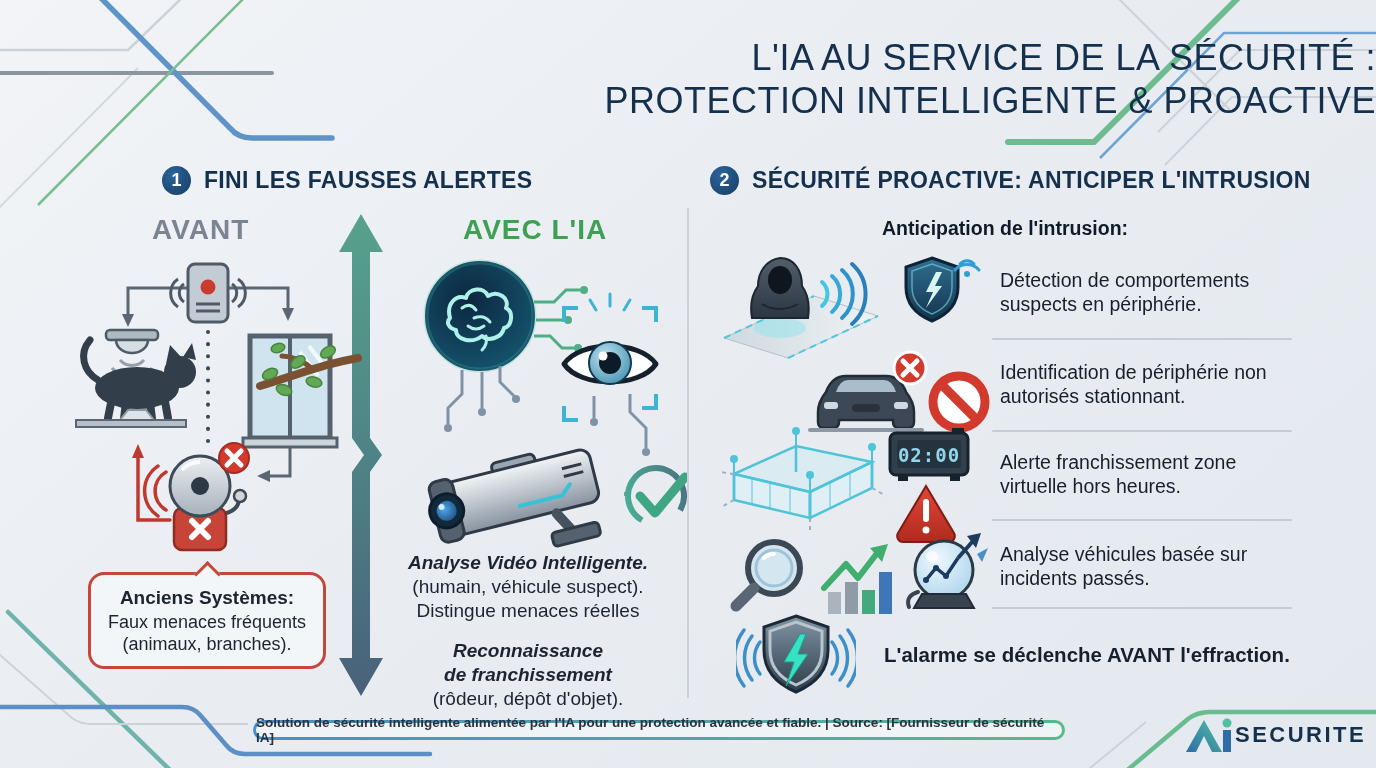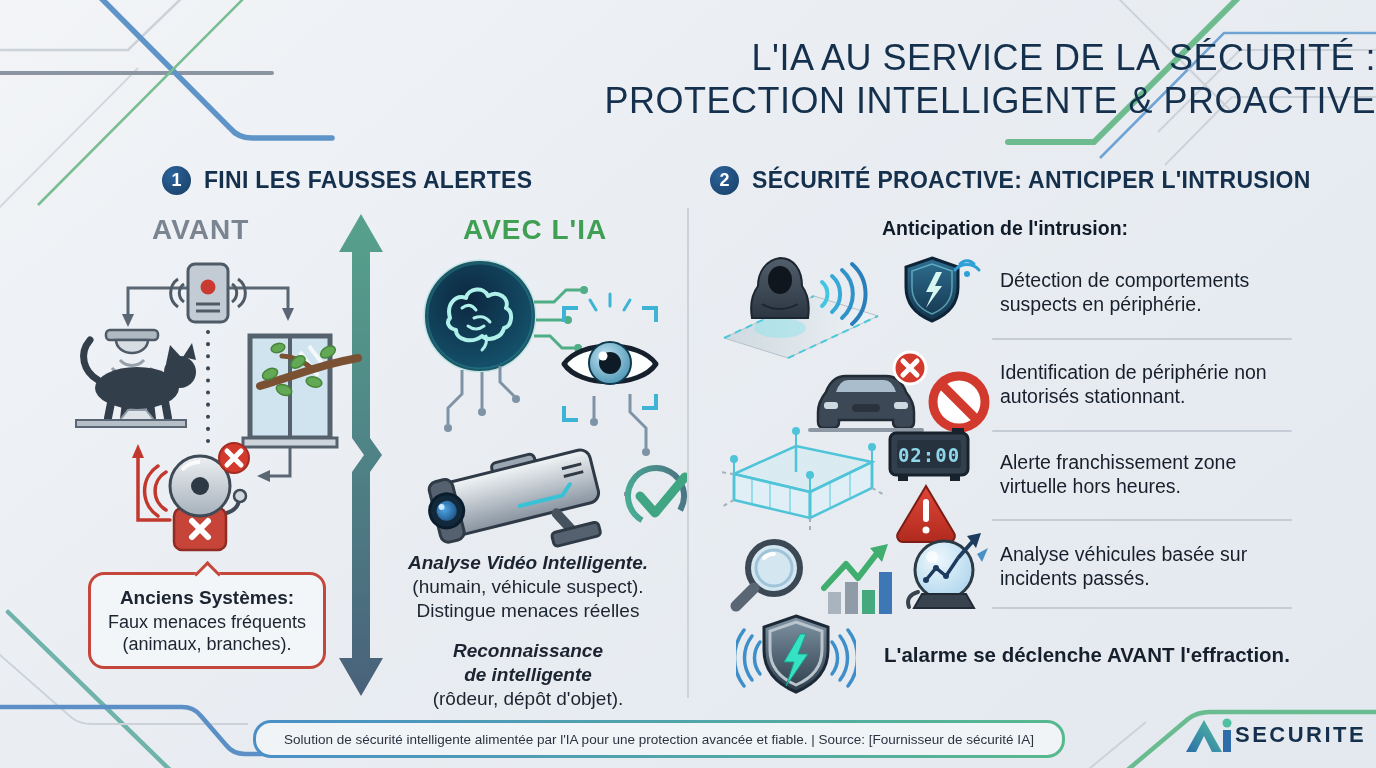--- a/index.html
+++ b/index.html
@@ -47,22 +47,22 @@
   
   .subtitle{position:absolute;left:858px;top:217px;width:294px;text-align:center;
             font-weight:bold;font-size:19.5px;color:#101b29;}
   .row-text{position:absolute;left:1000px;width:302px;font-size:19.5px;color:#161f2b;line-height:1.25;}
   .row-text .bseg{font-weight:normal;text-align:center;}
   .hdiv{position:absolute;left:992px;width:300px;height:2px;background:#c6ccd5;border-radius:1px;}
   .alarm-text{position:absolute;left:864px;top:643px;width:446px;font-weight:bold;
               font-size:20.5px;color:#16202c;margin-left:20px;}
 
   
-  .capsule{position:absolute;left:253px;top:720px;width:812px;height:38px;box-sizing:border-box;
-           border-radius:18px;padding:3px;background:linear-gradient(90deg,#4a8fc7,#57b98e);}
+  .capsule{position:absolute;left:253px;top:720px;width:812px;height:20px;box-sizing:border-box;
+           border-radius:18px;padding:3px;background:linear-gradient(90deg,#4a8fc7,#57b98e);font-weight:bold;}
   .capsule-inner{width:100%;height:100%;box-sizing:border-box;border-radius:15px;background:#f1f4f7;
            display:flex;align-items:center;justify-content:center;font-size:13.5px;color:#2a3340;}
 
   
   .logo{position:absolute;left:1185px;top:716px;display:flex;align-items:center;}
   .logo .name{font-weight:bold;font-size:22px;color:#14304d;letter-spacing:2.5px;}
 </style>
 </head>
 <body>
 
@@ -296,21 +296,21 @@
       <circle cx="258" cy="250" r="28" stroke="url(#ringg)" stroke-width="6" stroke-dasharray="132 44" transform="rotate(120 258 250)"></circle>
       <path d="M242,250 l15,17 l30,-36" stroke="#3fa583" stroke-width="9" stroke-linecap="round" stroke-linejoin="round"></path>
     </g>
   </svg>
 
   <div class="avec-text">
     <div class="b">Analyse Vidéo Intelligente.</div>
     <div>(humain, véhicule suspect).</div>
     <div>Distingue menaces réelles</div>
     <div class="b gap">Reconnaissance</div>
-    <div class="b">de intelligente</div>
+    <div class="b">de franchissement</div>
     <div>(rôdeur, dépôt d'objet).</div>
   </div>
 
   <div class="vdivider"></div>
 
   <div class="subtitle">Anticipation de l'intrusion:</div>
 
   <svg class="abs" style="left:722px;top:252px" width="268" height="362" viewBox="0 0 268 362" fill="none">
     <defs>
       <linearGradient id="hoodg" x1="0" y1="0" x2="0" y2="1">

